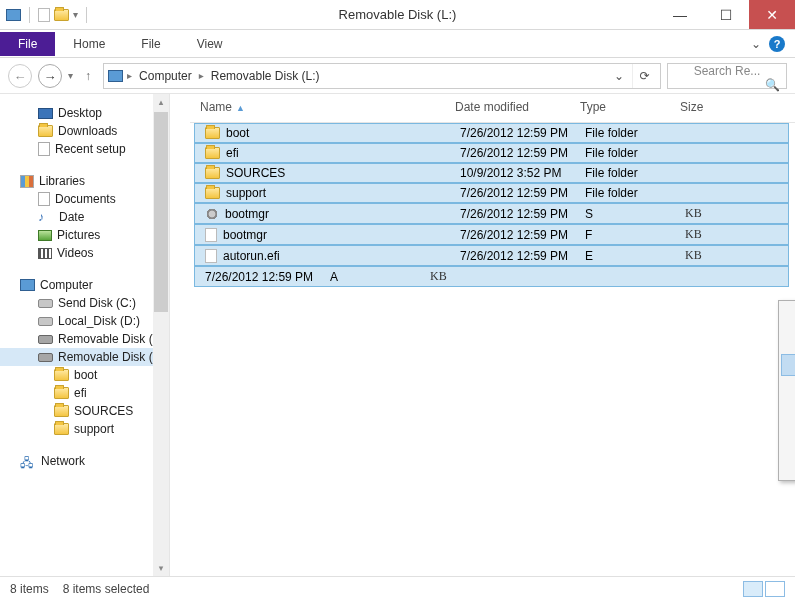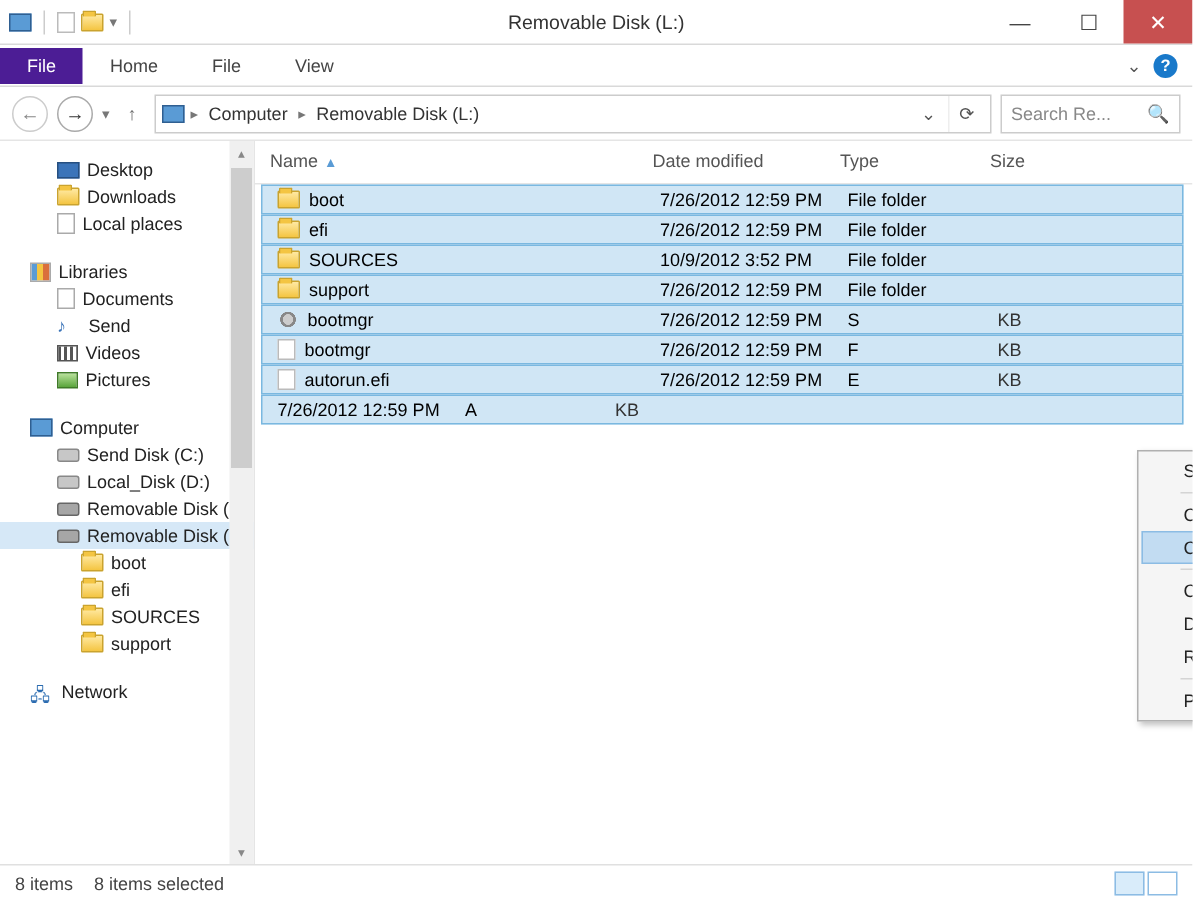--- a/index.html
+++ b/index.html
@@ -27,47 +27,47 @@
 .navbar { height: 36px; display: flex; align-items: center; padding: 4px 8px; gap: 6px; border-bottom: 1px solid #e5e5e5; }
 .navcirc { width: 24px; height: 24px; border: 1px solid #ccc; border-radius: 50%; display: flex; align-items: center; justify-content: center; color: #888; font-size: 13px; }
 .navcirc.enabled { color: #333; border-color: #aaa; }
 .uparrow { color: #666; padding: 0 6px; }
 .addressbar { flex: 1; border: 1px solid #ccc; height: 26px; display: flex; align-items: center; padding: 0 4px; gap: 4px; }
 .addressbar .crumb { padding: 0 3px; color: #333; }
 .addressbar .crumb-sep { color: #777; font-size: 10px; }
 .addressbar .addr-spacer { flex: 1; }
 .addressbar .refresh { width: 24px; text-align: center; color: #555; border-left: 1px solid #eee; height: 100%; display: flex; align-items: center; justify-content: center; }
 .addressbar .history { width: 18px; text-align: center; color: #555; }
-.searchbox { width: 120px; border: 1px solid #ccc; height: 26px; display: flex; align-items: center; padding: 0 6px; color: #888; }
+.searchbox { width: 120px; border: 1px solid #ccc; height: 26px; display: flex; align-items: center; padding: 0 6px; color: #888; flex-direction: column; }
 .searchbox .magnify { margin-left: auto; color: #888; }
 
 
 .body { display: flex; height: 482px; }
 .navpane { width: 170px; border-right: 1px solid #e5e5e5; overflow: hidden; position: relative; padding-top: 10px; }
 .navpane .scroll-track { position: absolute; right: 0; top: 0; width: 16px; height: 100%; background: #f0f0f0; display: flex; flex-direction: column; align-items: center; }
 .navpane .scroll-track .arrow { height: 16px; width: 100%; text-align: center; color: #888; font-size: 9px; line-height: 16px; }
 .navpane .scroll-track .thumb { width: 14px; background: #cdcdcd; margin-top: 2px; height: 200px; }
 .tree-item { display: flex; align-items: center; gap: 5px; padding: 2px 0 2px 20px; color: #222; white-space: nowrap; }
 .tree-item.child { padding-left: 38px; }
 .tree-item.grandchild { padding-left: 54px; }
 .tree-item.selected { background: #d6e8f7; }
 .tree-group-gap { height: 14px; }
 
 
-.listpane { flex: 1; position: relative; }
+.listpane { flex: 1; position: relative; margin-left: 20px; }
 .headerrow { display: flex; border-bottom: 1px solid #e5e5e5; padding: 6px 0 8px 10px; color: #555; }
 .col-name { width: 255px; }
 .col-date { width: 125px; }
 .col-type { width: 100px; }
 .col-size { flex: 1; }
 .headerrow .sort { color: #5a9bd5; font-size: 9px; margin-left: 4px; }
 .filerow { display: flex; align-items: center; padding: 2px 0 2px 10px; border: 1px solid #7ab8e0; background: #d0e6f5; margin: 0 6px 0 4px; }
 .filerow .col-name { display: flex; align-items: center; gap: 6px; }
 .filerow .col-size { text-align: left; padding-right: 12px;}
-.col-kb { color: #333; }
+.col-kb { color: #333; font-family: Liberation Serif, serif; }
 
 
 .ctxmenu { position: absolute; left: 588px; top: 206px; width: 152px; background: #f5f5f5; border: 1px solid #b0b0b0; box-shadow: 2px 2px 4px rgba(0,0,0,0.25); padding: 2px; z-index: 50; }
 .ctxmenu .item { padding: 4px 10px 4px 28px; color: #222; position: relative; }
 .ctxmenu .item.hover { background: #c2dcf2; border: 1px solid #8cbce4; padding: 3px 9px 3px 27px; }
 .ctxmenu .sep { height: 1px; background: #d4d4d4; margin: 3px 4px 3px 26px; }
 
 
 .statusbar { height: 24px; border-top: 1px solid #e0e0e0; display: flex; align-items: center; padding: 0 10px; color: #444; }
 .statusbar .sp { width: 14px; }
@@ -150,42 +150,42 @@
     <div class="tree-item child">
         <span class="ico desktop"></span>
         <span>Desktop</span>
       </div>
     <div class="tree-item child">
         <span class="ico folder"></span>
         <span>Downloads</span>
       </div>
     <div class="tree-item child">
         <span class="ico doc"></span>
-        <span>Local places</span>
+        <span>Recent setup</span>
       </div>
     <div class="tree-group-gap"></div>
     <div class="tree-item">
         <span class="ico lib"></span>
         <span>Libraries</span>
       </div>
     <div class="tree-item child">
         <span class="ico doc"></span>
         <span>Documents</span>
       </div>
     <div class="tree-item child">
         <span class="ico music">♪</span>
-        <span>Send</span>
+        <span>Date</span>
+      </div>
+    <div class="tree-item child">
+        <span class="ico pic"></span>
+        <span>Pictures</span>
       </div>
     <div class="tree-item child">
         <span class="ico video"></span>
         <span>Videos</span>
-      </div>
-    <div class="tree-item child">
-        <span class="ico pic"></span>
-        <span>Pictures</span>
       </div>
     <div class="tree-group-gap"></div>
     <div class="tree-item">
         <span class="ico pc"></span>
         <span>Computer</span>
       </div>
     <div class="tree-item child">
         <span class="ico disk"></span>
         <span>Send Disk (C:)</span>
       </div>

